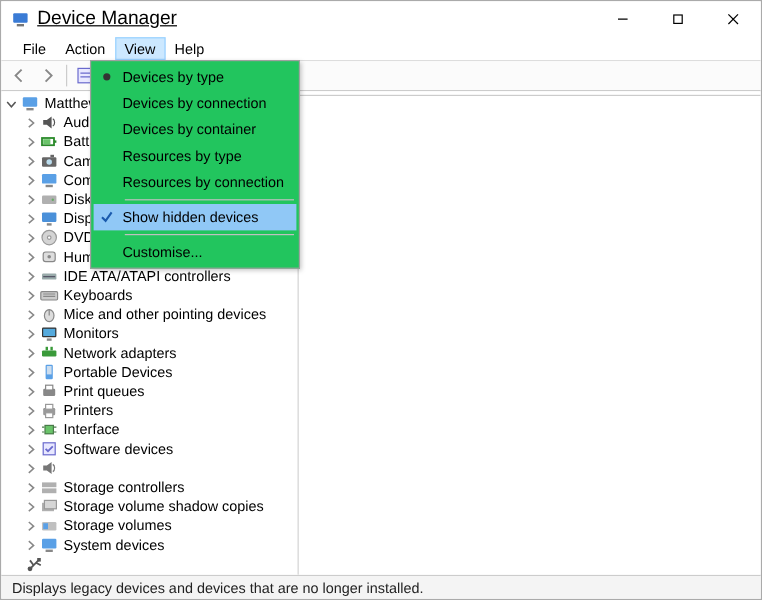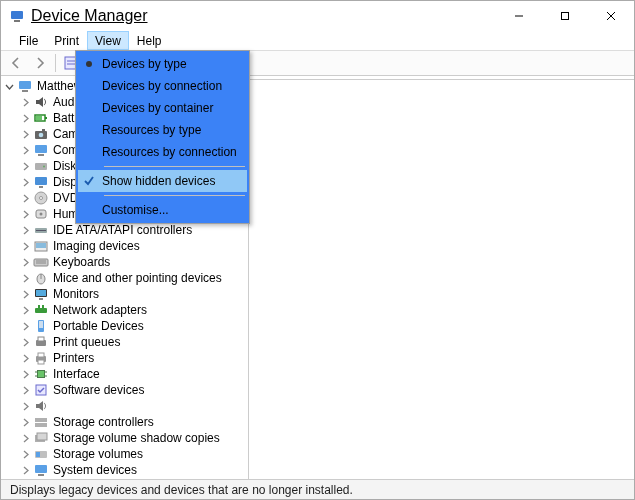--- a/index.html
+++ b/index.html
@@ -30,21 +30,21 @@
 
 
 .tree-row { display: flex; align-items: center; height: 16px; white-space: nowrap; }
 .tree-expander { width: 12px; height: 12px; display: flex; align-items: center; justify-content: center; flex: 0 0 12px; }
 .tree-icon { width: 16px; height: 16px; margin: 0 4px 0 2px; flex: 0 0 16px; display: flex; align-items: center; justify-content: center; }
 .tree-label { font-size: 12px; }
 .indent-0 { padding-left: 2px; }
 .indent-1 { padding-left: 18px; }
 
 
-.dropdown { position: absolute; top: 49px; left: 74px; width: 175px; background: #3b82f6; border: 1px solid #a0a0a0; box-shadow: 2px 2px 4px rgba(0,0,0,0.25); z-index: 100; padding: 2px; }
+.dropdown { position: absolute; top: 49px; left: 74px; width: 175px; background: #22c55e; border: 1px solid #a0a0a0; box-shadow: 2px 2px 4px rgba(0,0,0,0.25); z-index: 100; padding: 2px; }
 .menu-item { display: flex; align-items: center; height: 22px; position: relative; }
 .menu-check-col { width: 22px; display: flex; align-items: center; justify-content: center; }
 .menu-text { padding-left: 2px; font-size: 12px; }
 .menu-item.highlight { background: #90c8f6; }
 .menu-sep { height: 1px; background: #c0c0c0; margin: 3px 2px 3px 26px; }
 .radio-dot { width: 6px; height: 6px; border-radius: 50%; background: #333; }
 
 
 .statusbar { height: 20px; border-top: 1px solid #ccc; display: flex; align-items: center; padding: 0 9px; font-size: 12px; background: #f4f4f4; color: #222; }
 
@@ -77,21 +77,21 @@
       <svg width="10" height="10" viewBox="0 0 10 10">
           <line x1="1" y1="1" x2="9" y2="9" stroke="#000" stroke-width="1"></line>
           <line x1="9" y1="1" x2="1" y2="9" stroke="#000" stroke-width="1"></line>
         </svg>
     </div>
   </div>
 </div>
 
 <div class="menubar">
   <div class="menubar-item">File</div>
-  <div class="menubar-item">Print</div>
+  <div class="menubar-item">Action</div>
   <div class="menubar-item open">View</div>
   <div class="menubar-item">Help</div>
 </div>
 
 <div class="toolbar">
   <div class="tool-btn">
     <svg width="16" height="16" viewBox="0 0 16 16">
         <path d="M10 3 L5 8 L10 13" fill="none" stroke="#888" stroke-width="1.6"></path>
       </svg>
   </div>
@@ -262,34 +262,20 @@
       <span class="tree-label">IDE ATA/ATAPI controllers</span>
     </div>
       <div class="tree-row indent-1">
       <span class="tree-expander">
           <svg width="9" height="9" viewBox="0 0 9 9">
             <path d="M3 1 L7 4.5 L3 8" fill="none" stroke="#888" stroke-width="1.3"></path>
           </svg>
         </span>
       <span class="tree-icon">
           <svg class="ico-svg" viewBox="0 0 16 16">
-            <rect x="2" y="4" width="12" height="9" fill="#eee" stroke="#888"></rect>
-            <rect x="3" y="5" width="10" height="5" fill="#8bd"></rect>
-          </svg>
-        </span>
-      <span class="tree-label">Imaging devices</span>
-    </div>
-      <div class="tree-row indent-1">
-      <span class="tree-expander">
-          <svg width="9" height="9" viewBox="0 0 9 9">
-            <path d="M3 1 L7 4.5 L3 8" fill="none" stroke="#888" stroke-width="1.3"></path>
-          </svg>
-        </span>
-      <span class="tree-icon">
-          <svg class="ico-svg" viewBox="0 0 16 16">
             <rect x="1" y="5" width="14" height="7" rx="1" fill="#ccc" stroke="#888"></rect>
             <line x1="3" y1="7" x2="13" y2="7" stroke="#888"></line>
             <line x1="3" y1="9" x2="13" y2="9" stroke="#888"></line>
           </svg>
         </span>
       <span class="tree-label">Keyboards</span>
     </div>
       <div class="tree-row indent-1">
       <span class="tree-expander">
           <svg width="9" height="9" viewBox="0 0 9 9">

